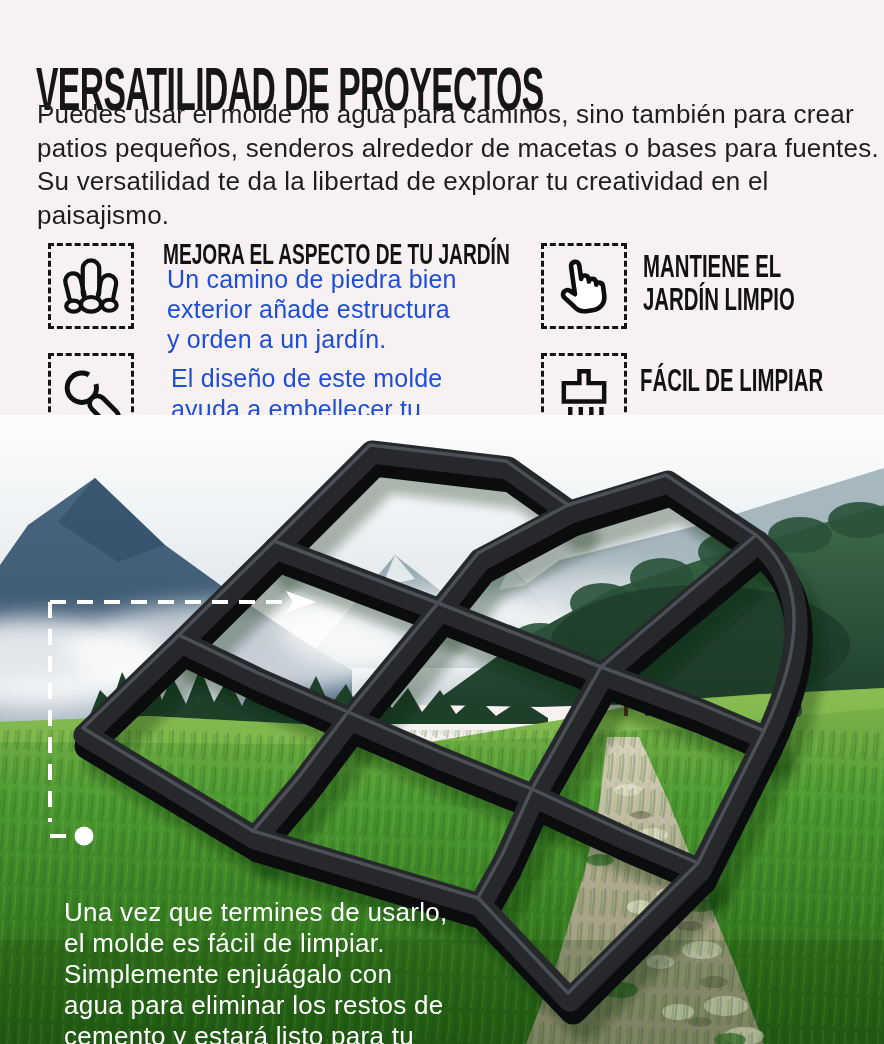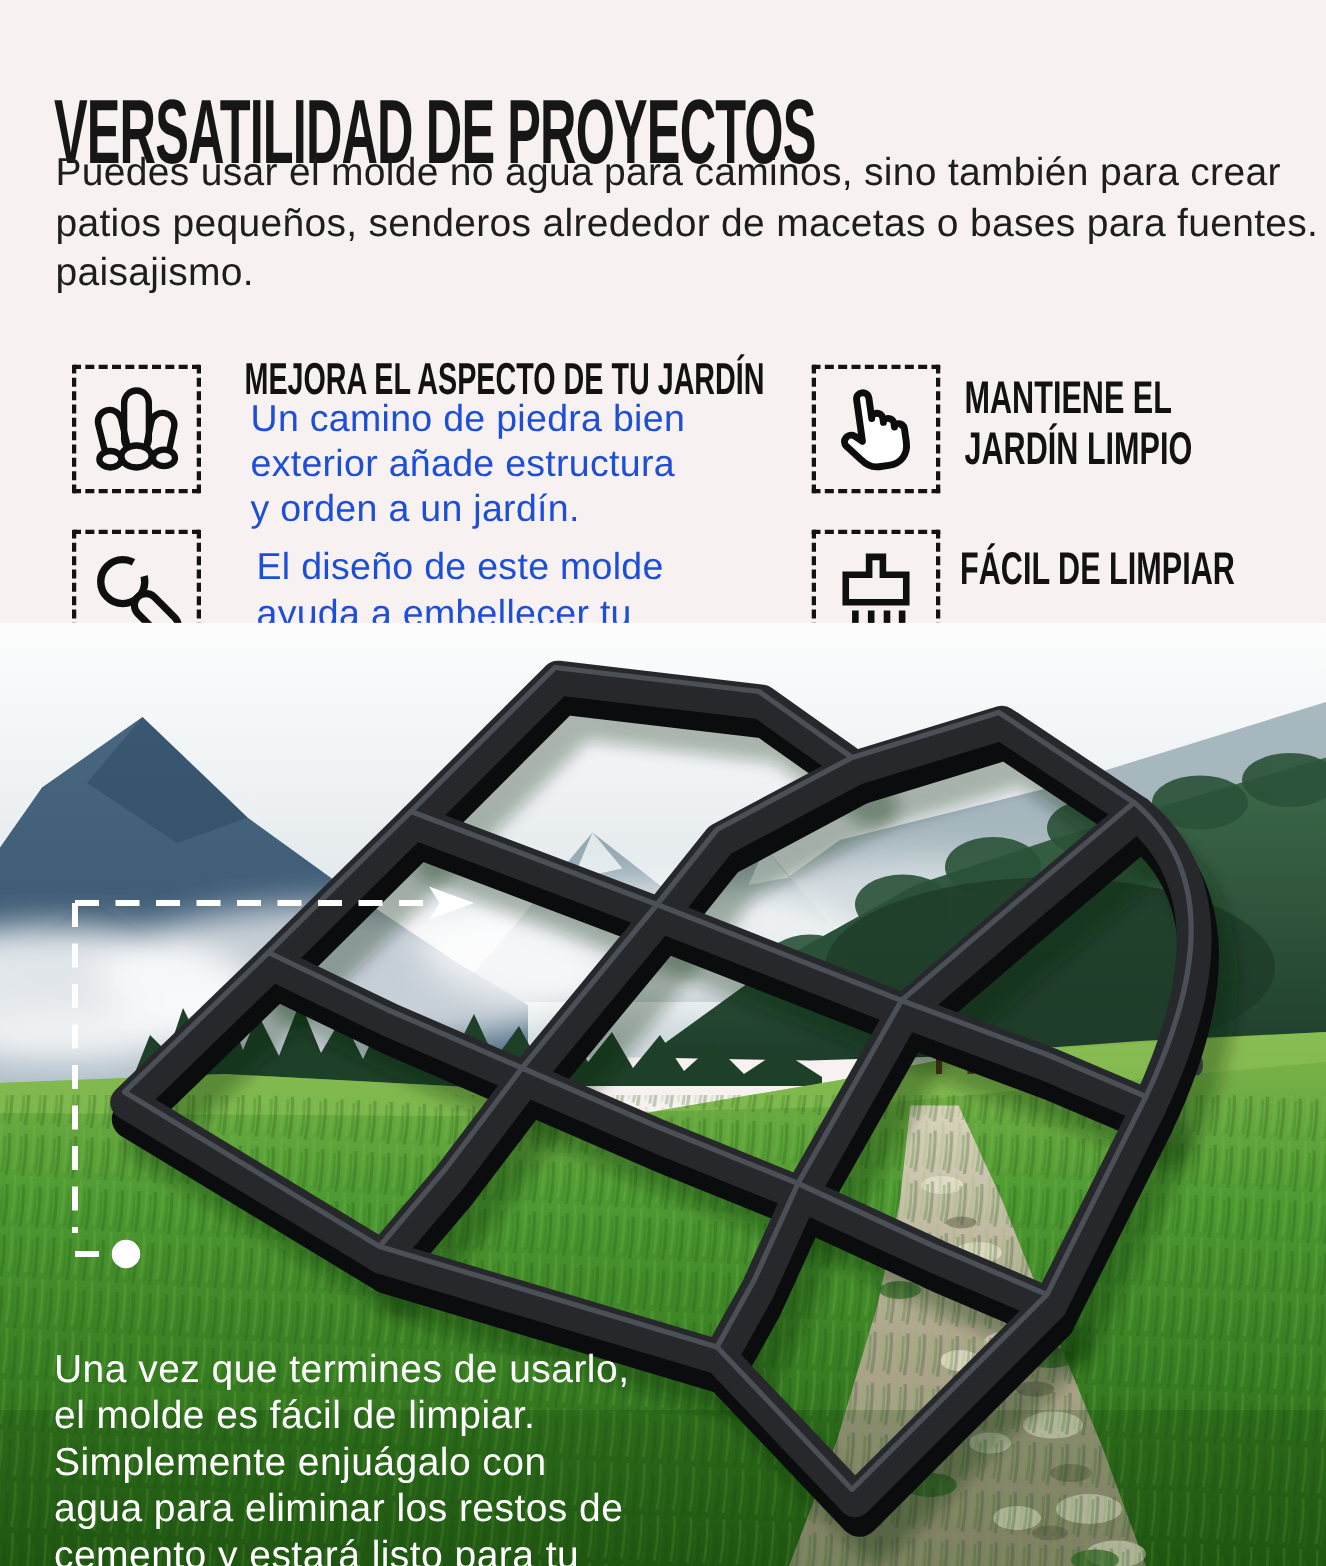--- a/index.html
+++ b/index.html
@@ -36,32 +36,33 @@
   .feat-title-2l span{display:block;}
   .feat-text{font-size:25px;line-height:30px;color:#1d4ed8;letter-spacing:.2px;}
   .feat-text span{display:block;}
   
   .photo{left:0;top:415px;width:884px;height:629px;overflow:hidden;}
   .overlay{left:0;top:0;width:884px;height:1044px;pointer-events:none;}
   .caption{
     left:36px;top:871px;width:460px;
     font-size:26px;line-height:31px;color:#ffffff;letter-spacing:.3px;
   }
-  .caption span{display:block;}
+  .caption span{display:block;margin-left:28px;}
 </style>
 </head>
 <body>
 
 <div class="canvas">
 
   <h1 class="abs title">VERSATILIDAD DE PROYECTOS</h1>
 
   <p class="abs intro">
     <span>Puedes usar el molde no agua para caminos, sino también para crear</span>
     <span>patios pequeños, senderos alrededor de macetas o bases para fuentes.</span>
+    <span>Su versatilidad te da la libertad de explorar tu creatividad en el</span>
     <span>paisajismo.</span>
   </p>
 
   <div class="abs icon-box" style="left:48px;top:243px;">
     <svg width="66" height="66" viewBox="0 0 72 72">
       <g fill="none" stroke="#0f0f0f" stroke-width="4.6" stroke-linecap="round">
         <rect x="27" y="8" width="18" height="44" rx="9"></rect>
         <rect x="10" y="22" width="17" height="34" rx="8.5" transform="rotate(-14 18 39)"></rect>
         <rect x="45" y="24" width="17" height="32" rx="8.5" transform="rotate(12 53 40)"></rect>
         <ellipse cx="36" cy="56" rx="11" ry="8" fill="#f8f1f1"></ellipse>

